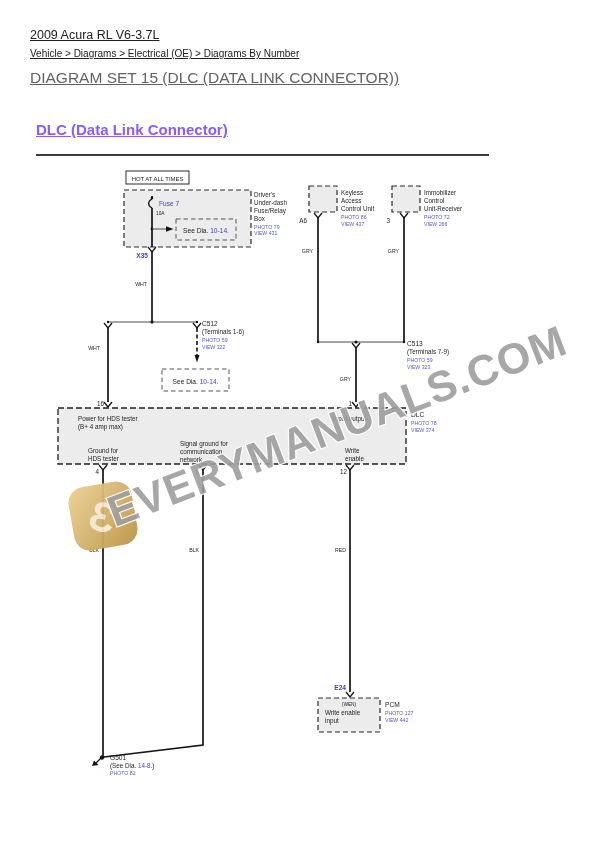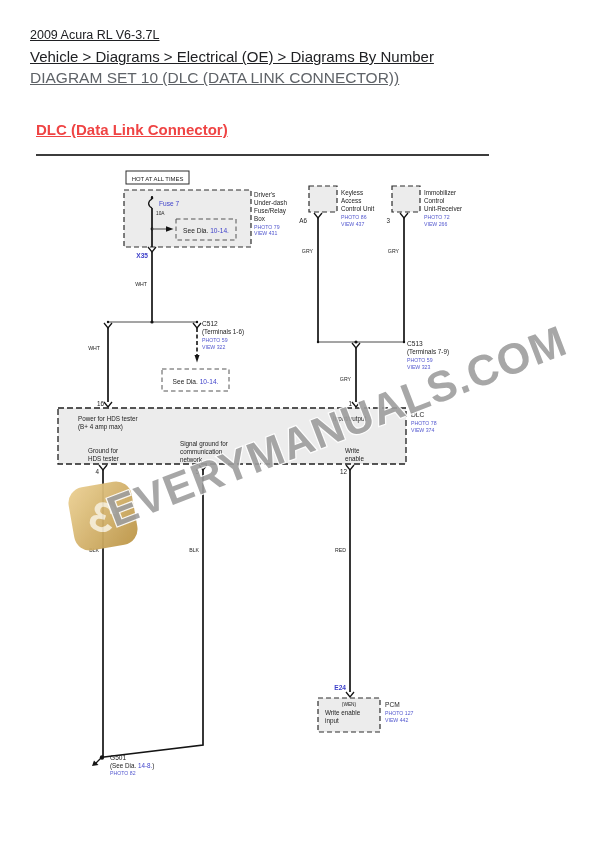--- a/index.html
+++ b/index.html
@@ -1,21 +1,21 @@
 <!DOCTYPE html>
 <html><head>
 <meta charset="utf-8">
 <style>
   html,body{margin:0;padding:0;background:#ffffff;}
   body{width:612px;height:866px;position:relative;font-family:"Liberation Sans",sans-serif;color:#202124;overflow:hidden;}
   .hdr{position:absolute;left:30px;white-space:nowrap;text-decoration:underline;}
   .vehicle-title{top:28px;font-size:12.5px;}
-  .breadcrumb{top:48px;font-size:15px;}
+  .breadcrumb{top:48px;font-size:10px;}
   .set-title{top:69px;font-size:15.5px;color:#5f6368;}
-  .section-heading{left:36px;top:121px;font-size:15px;font-weight:bold;color:#ef4444;}
+  .section-heading{left:36px;top:121px;font-size:15px;font-weight:bold;color:#8b5cf6;}
   .rule{position:absolute;left:36px;top:154px;width:453px;height:1.5px;background:#3c3c3c;}
   svg{position:absolute;left:0;top:156px;}
   svg text{font-family:"Liberation Sans",sans-serif;fill:#1c1c1c;}
   .t6{font-size:6.3px;}
   .t6b{font-size:6.6px;}
   .t5{font-size:5.2px;}
   .t45{font-size:4.8px;}
   .link{fill:#3c3fc9;}
   .ref{fill:#5459cf;}
   .wire{stroke:#141414;stroke-width:1.7;fill:none;}
@@ -23,21 +23,21 @@
   .conn{stroke:#141414;stroke-width:1.3;fill:none;}
   .dashbox{fill:#ececec;stroke:#2c2c2c;stroke-width:1.2;stroke-dasharray:5,3;}
   .dashbox2{fill:none;stroke:#555;stroke-width:1;stroke-dasharray:4.5,3;}
   .wm{font-size:43px;font-weight:bold;fill:#9e9e9e;stroke:#ffffff;stroke-width:2.4;paint-order:stroke;letter-spacing:1px;opacity:0.9;}
 </style>
 </head>
 <body>
 
 <div class="hdr vehicle-title">2009 Acura RL V6-3.7L</div>
 <div class="hdr breadcrumb">Vehicle &gt; Diagrams &gt; Electrical (OE) &gt; Diagrams By Number</div>
-<div class="hdr set-title">DIAGRAM SET 10 (DLC (DATA LINK CONNECTOR))</div>
+<div class="hdr set-title">DIAGRAM SET 15 (DLC (DATA LINK CONNECTOR))</div>
 <div class="hdr section-heading">DLC (Data Link Connector)</div>
 <div class="rule"></div>
 
 <svg width="612" height="710" viewBox="0 0 612 710">
   <defs>
     <linearGradient id="gold" x1="0" y1="0" x2="1" y2="1">
       <stop offset="0" stop-color="#ecd194"></stop>
       <stop offset="1" stop-color="#bb9445"></stop>
     </linearGradient>
   </defs>

